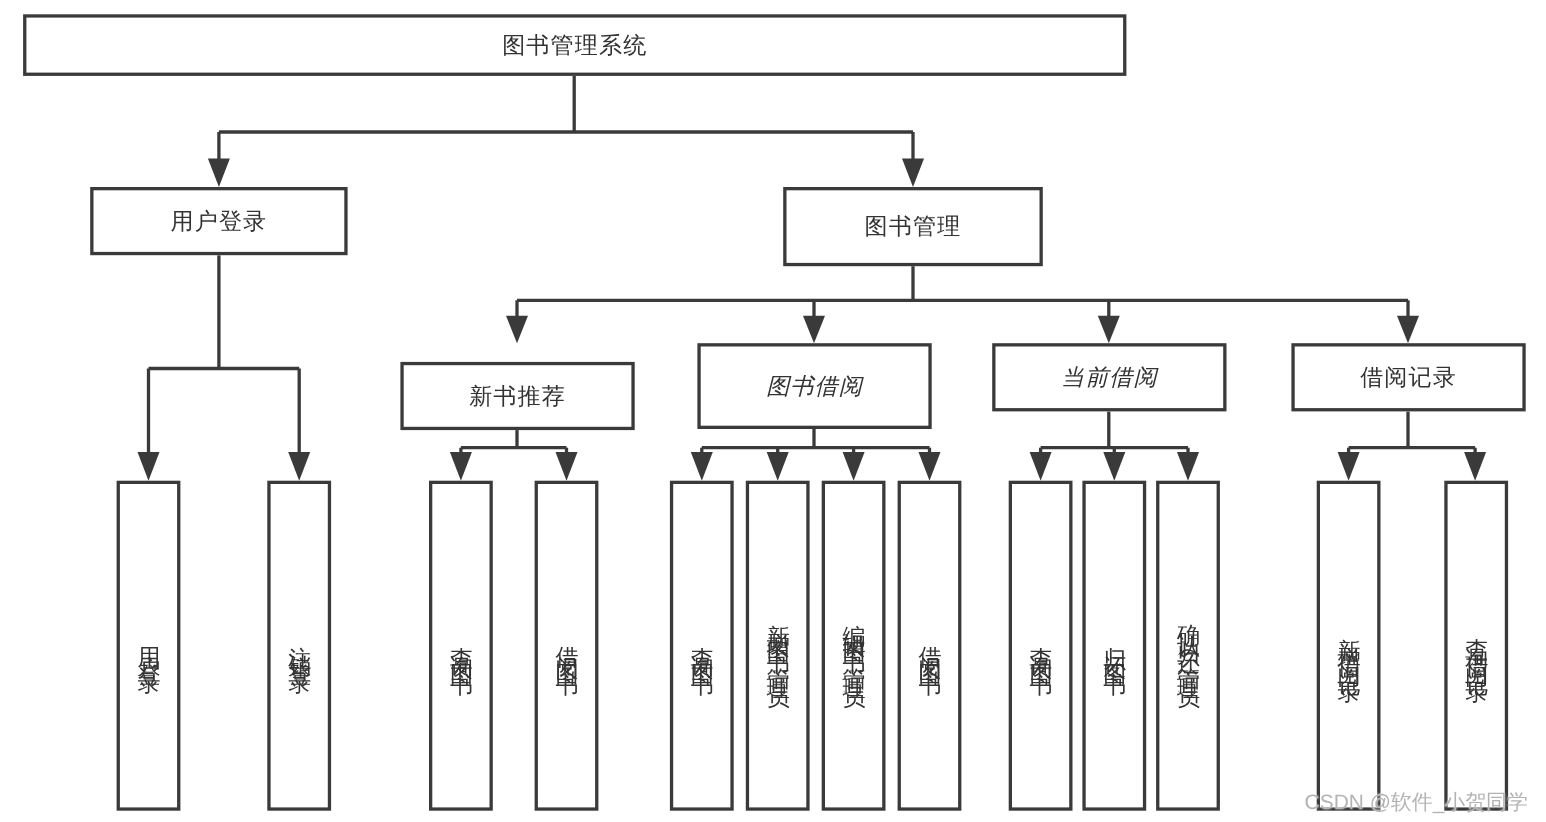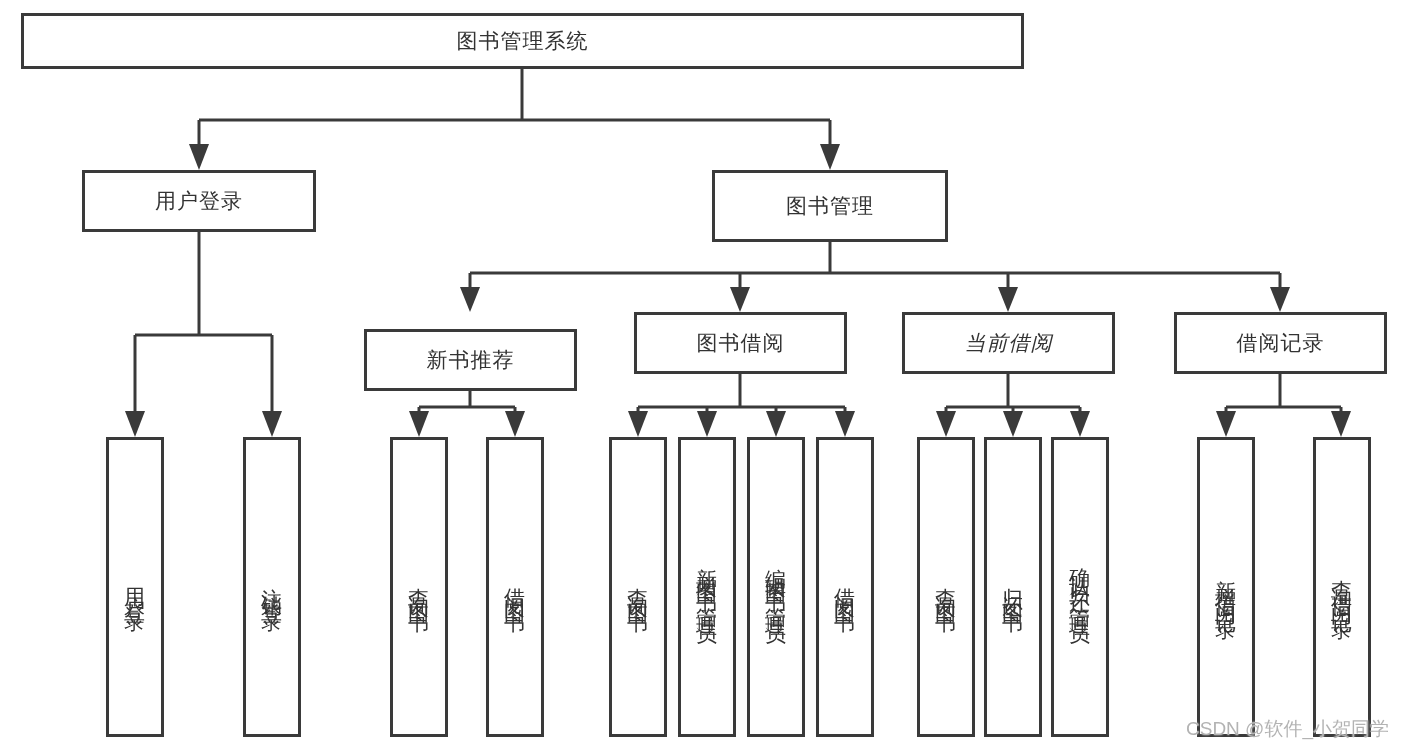--- a/index.html
+++ b/index.html
@@ -147,21 +147,21 @@
   <div class="hbox" style="left:82px; top:170px; width:234px; height:62px;">
     <span>用户登录</span>
   </div>
   <div class="hbox" style="left:712px; top:170px; width:236px; height:72px;">
     <span>图书管理</span>
   </div>
 
   <div class="hbox" style="left:364px; top:312px; width:213px; height:62px;margin-top:17px;">
     <span>新书推荐</span>
   </div>
-  <div class="hbox" style="left:634px; top:312px; width:213px; height:62px;">
+  <div class="hbox" style="left:634px; top:312px; width:213px; height:78px;font-style:italic;">
     <span>图书借阅</span>
   </div>
   <div class="hbox" style="left:902px; top:312px; width:213px; height:62px;font-style:italic;">
     <span>当前借阅</span>
   </div>
   <div class="hbox" style="left:1174px; top:312px; width:213px; height:62px;">
     <span>借阅记录</span>
   </div>
 
   <div class="vbox" style="left:106px;">

